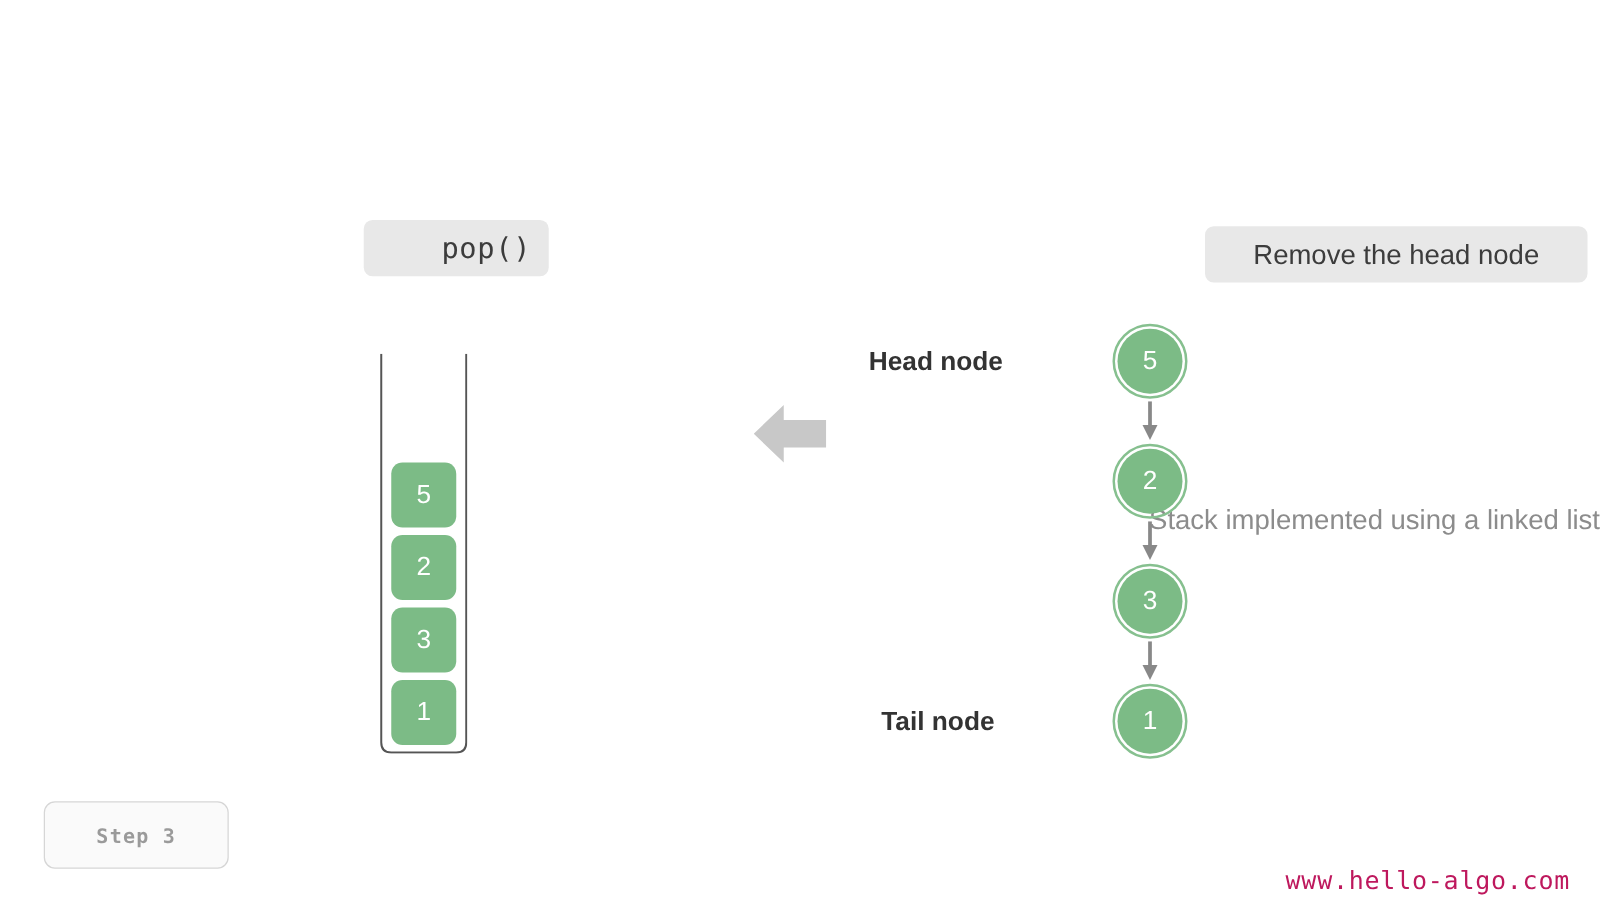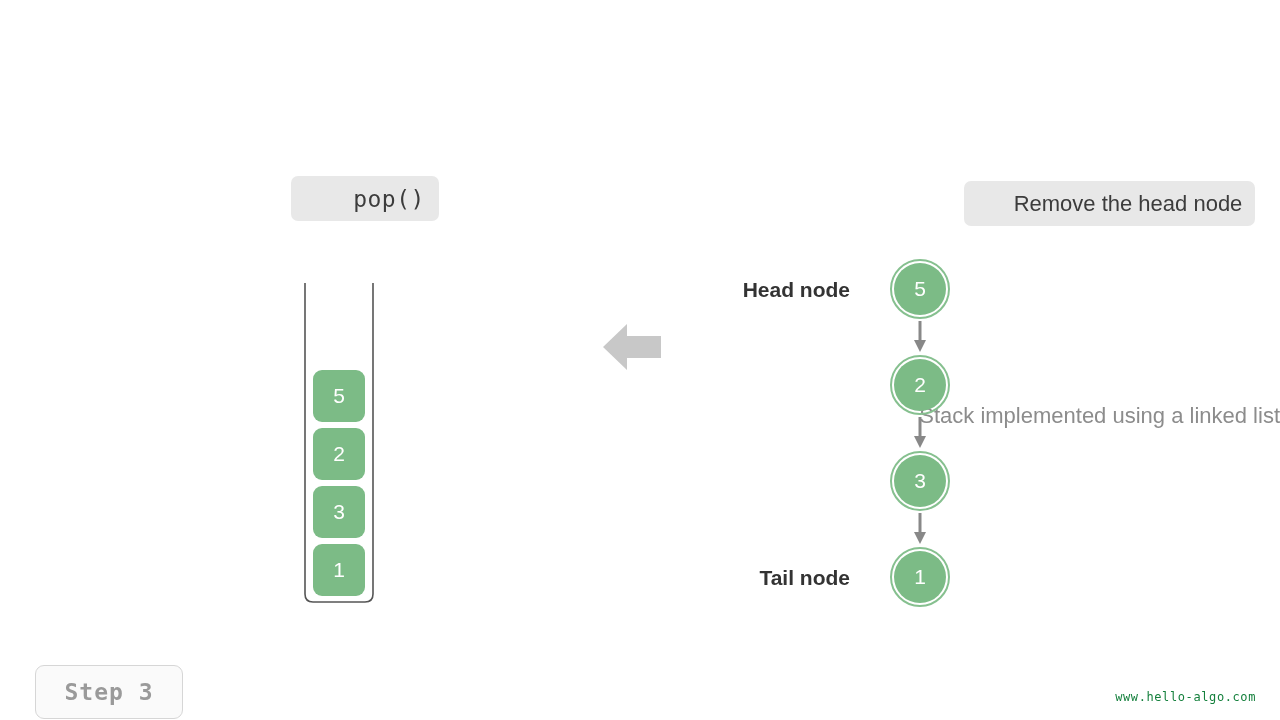--- a/index.html
+++ b/index.html
@@ -35,55 +35,53 @@
     height: 45px;
     font-family: "DejaVu Sans Mono", "Liberation Mono", monospace;
     font-size: 23px;
     letter-spacing: 0.5px;
     padding-left: 48px;
   }
 
   #action-chip {
     left: 964px;
     top: 181px;
-    width: 254px;
+    width: 306px;
     height: 45px;
     font-size: 22px;
-    padding-left: 37px;
   }
 
   
   #step-badge {
     position: absolute;
     left: 35px;
     top: 641px;
     width: 146px;
     height: 52px;
     background: #fafafa;
     border: 1px solid #d6d6d6;
     border-radius: 9px;
     display: flex;
     align-items: center;
     justify-content: center;
     font-family: "DejaVu Sans Mono", "Liberation Mono", monospace;
-    font-size: 23px;
+    font-size: 16px;
     font-weight: bold;
     color: #9a9a9a;
     letter-spacing: 1px;
-    margin-top: 24px;
   }
 
   
   #watermark {
     position: absolute;
     right: 24px;
-    bottom: 16px;
+    bottom: 4px;
     font-family: "DejaVu Sans Mono", "Liberation Mono", monospace;
-    font-size: 12px;
-    color: #15803d;
+    font-size: 20px;
+    color: #be185d;
     letter-spacing: 0.6px;
   }
 
   
   #center-caption {
     position: absolute;
     left: 0;
     right: 0;
     top: 403px;
     text-align: right;
@@ -177,21 +175,21 @@
   .link-arrow {
     position: absolute;
     left: 52px;
     width: 16px;
   }
   .list-label {
     position: absolute;
     font-size: 21px;
     font-weight: bold;
     color: #333333;
-    text-align: right;
+    text-align: left;
     white-space: nowrap;
   }
 </style>
 </head>
 <body>
 
 <div class="chip" id="op-chip">
   <span>pop()</span>
 </div>
 

